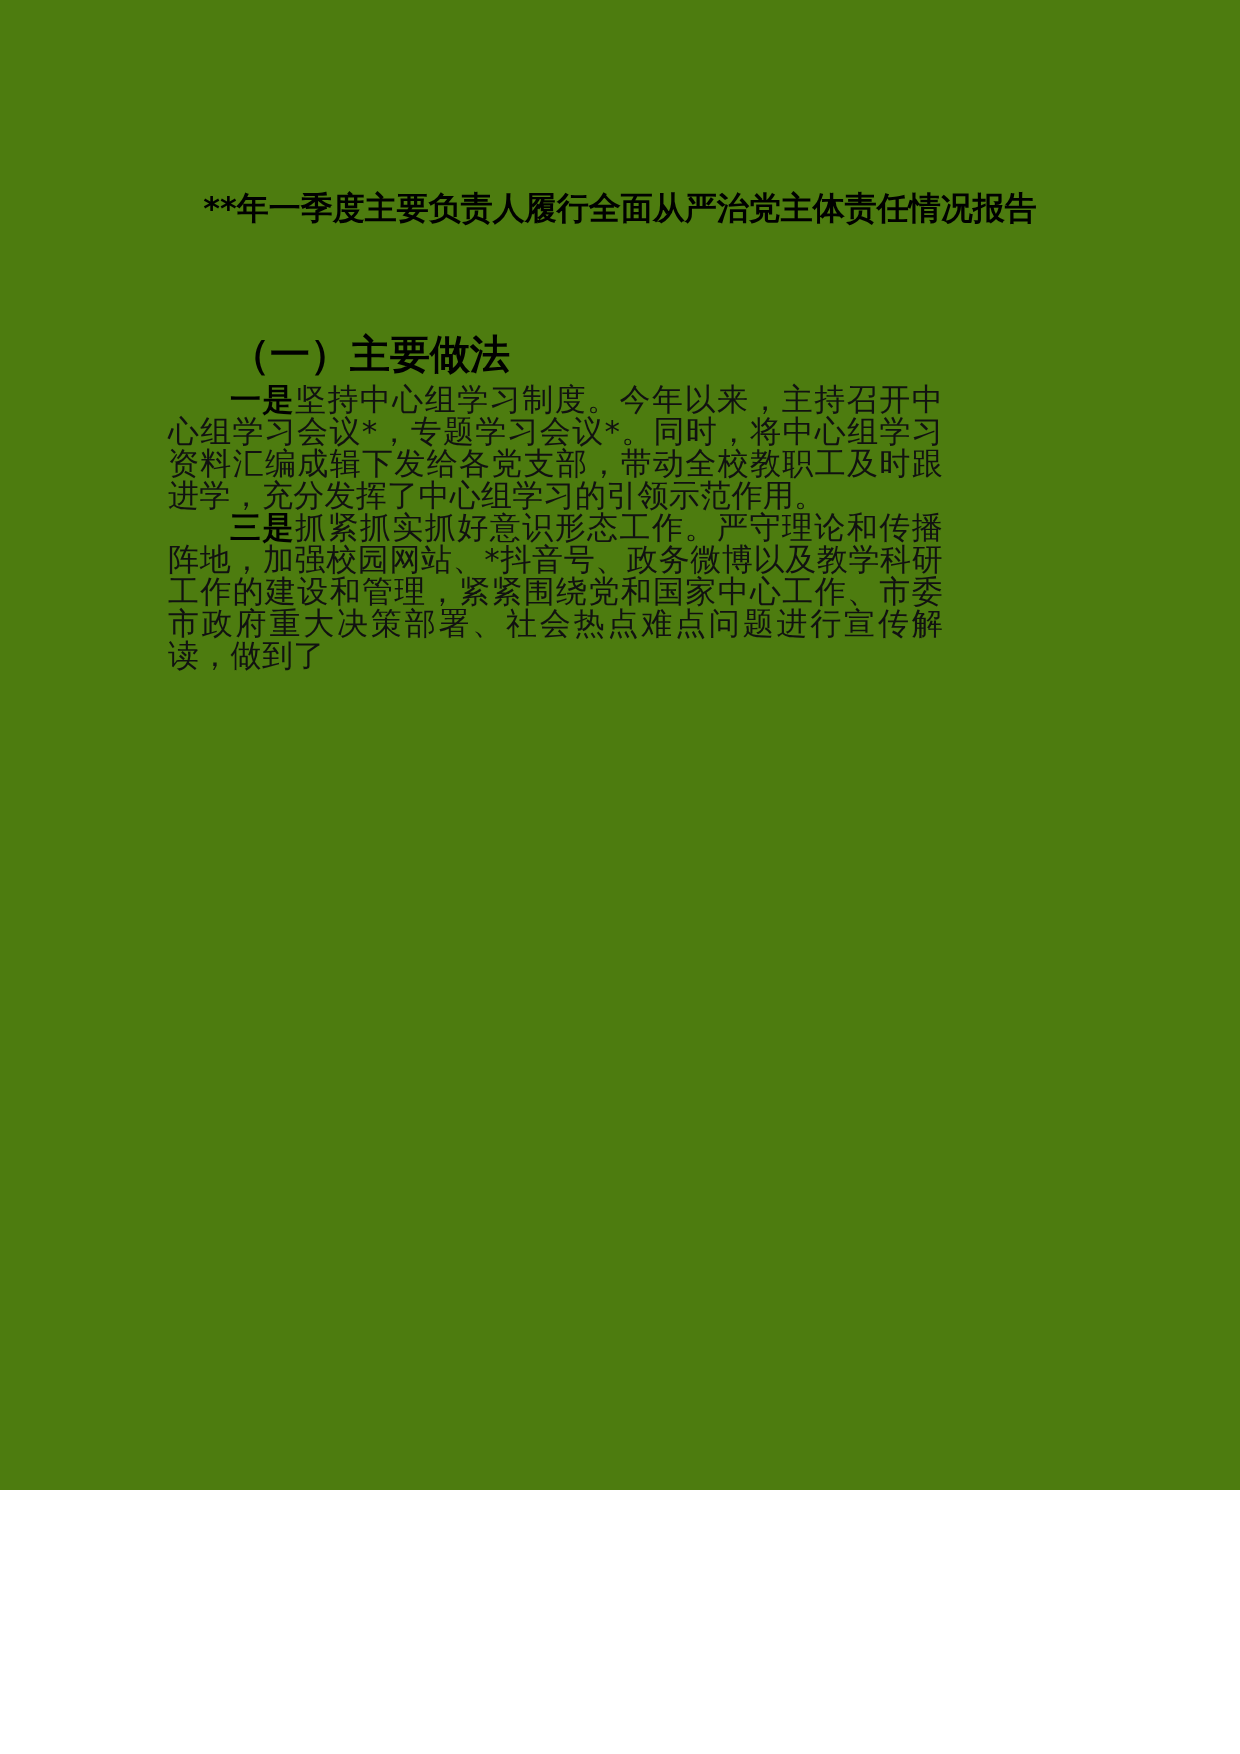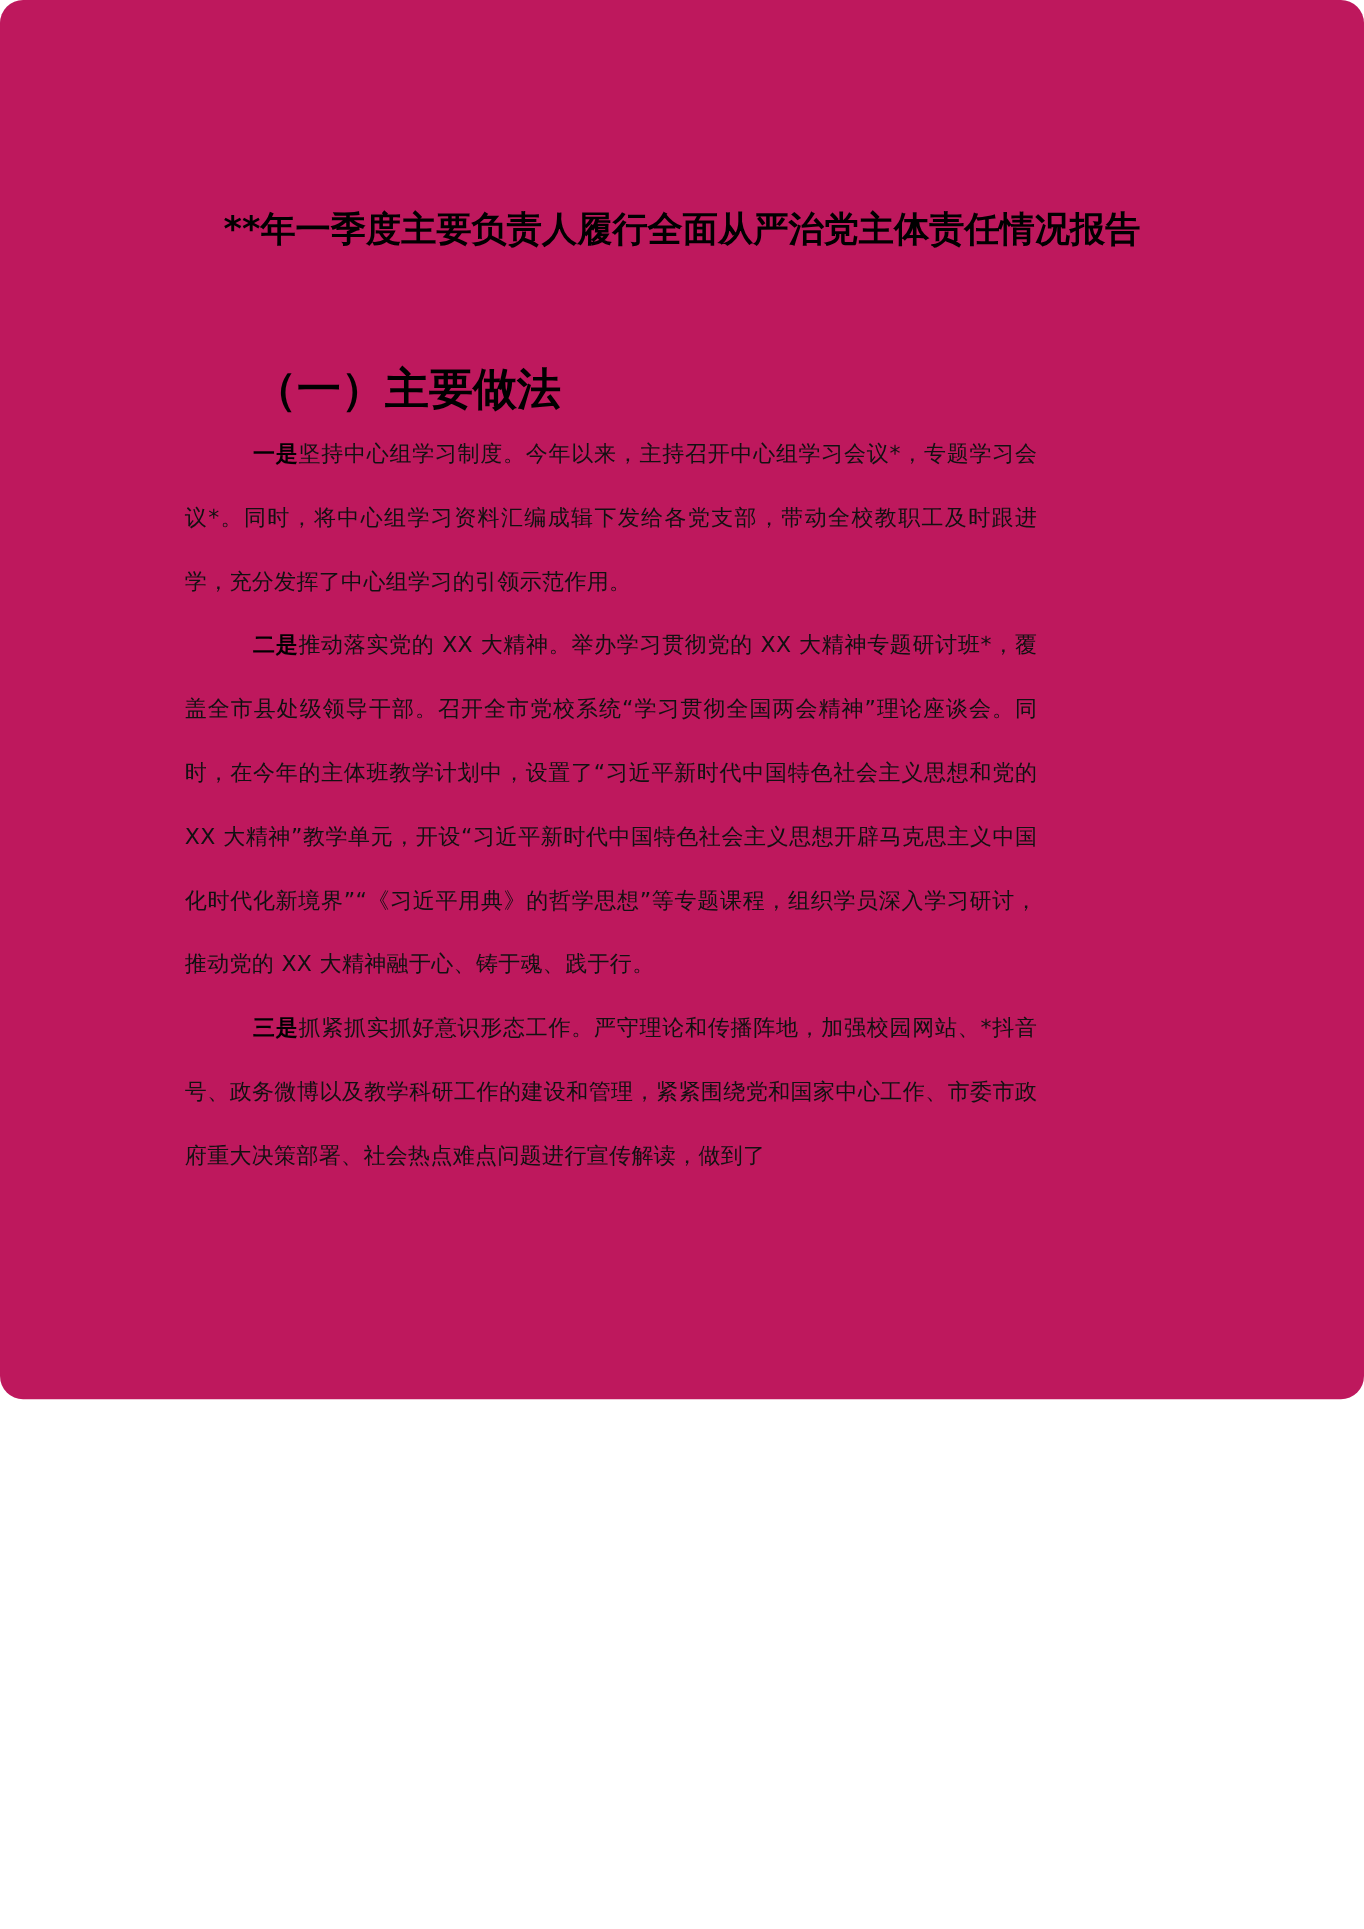--- a/index.html
+++ b/index.html
@@ -13,23 +13,22 @@
       overflow: hidden;
       position: relative;
       font-family: "DejaVu Sans", "Liberation Sans", sans-serif;
       color: #111111;
     }
     .page {
       position: absolute;
       left: 0;
       top: 0;
       width: 1240px;
-      height: 1272px;
-      background: #be185d;
-      border-radius: 21px;
+      height: 1490px;
+      background: #4d7c0f;
     }
     .title {
       position: absolute;
       left: 180px;
       top: 178px;
       width: 880px;
       text-align: center;
       font-size: 32px;
       font-weight: bold;
       line-height: 60px;
@@ -44,22 +43,22 @@
     }
     .section-heading {
       font-size: 40px;
       font-weight: bold;
       line-height: 58px;
       margin: 0;
       padding-left: 62px;
       color: #000000;
     }
     .para {
-      font-size: 20px;
-      line-height: 58px;
+      font-size: 31px;
+      line-height: 32px;
       margin: 0;
       text-indent: 62px;
       text-align: justify;
       color: #111111;
       letter-spacing: 0.3px;
     }
     .lead {
       font-weight: bold;
       color: #000000;
     }
@@ -68,17 +67,16 @@
 <body>
 
 <div class="page">
   <div class="title">**年一季度主要负责人履行全面从严治党主体责任情况报告</div>
 
   <div class="content">
     <p class="section-heading">（一）主要做法</p>
 
     <p class="para"><span class="lead">一是</span><span>坚持中心组学习制度。今年以来，主持召开中心组学习会议*，专题学习会议*。同时，将中心组学习资料汇编成辑下发给各党支部，带动全校教职工及时跟进学，充分发挥了中心组学习的引领示范作用。</span></p>
 
-    <p class="para"><span class="lead">二是</span><span>推动落实党的 XX 大精神。举办学习贯彻党的 XX 大精神专题研讨班*，覆盖全市县处级领导干部。召开全市党校系统“学习贯彻全国两会精神”理论座谈会。同时，在今年的主体班教学计划中，设置了“习近平新时代中国特色社会主义思想和党的 XX 大精神”教学单元，开设“习近平新时代中国特色社会主义思想开辟马克思主义中国化时代化新境界”“《习近平用典》的哲学思想”等专题课程，组织学员深入学习研讨，推动党的 XX 大精神融于心、铸于魂、践于行。</span></p>
 
     <p class="para"><span class="lead">三是</span><span>抓紧抓实抓好意识形态工作。严守理论和传播阵地，加强校园网站、*抖音号、政务微博以及教学科研工作的建设和管理，紧紧围绕党和国家中心工作、市委市政府重大决策部署、社会热点难点问题进行宣传解读，做到了</span></p>
   </div>
 </div>
 
 </body></html>

